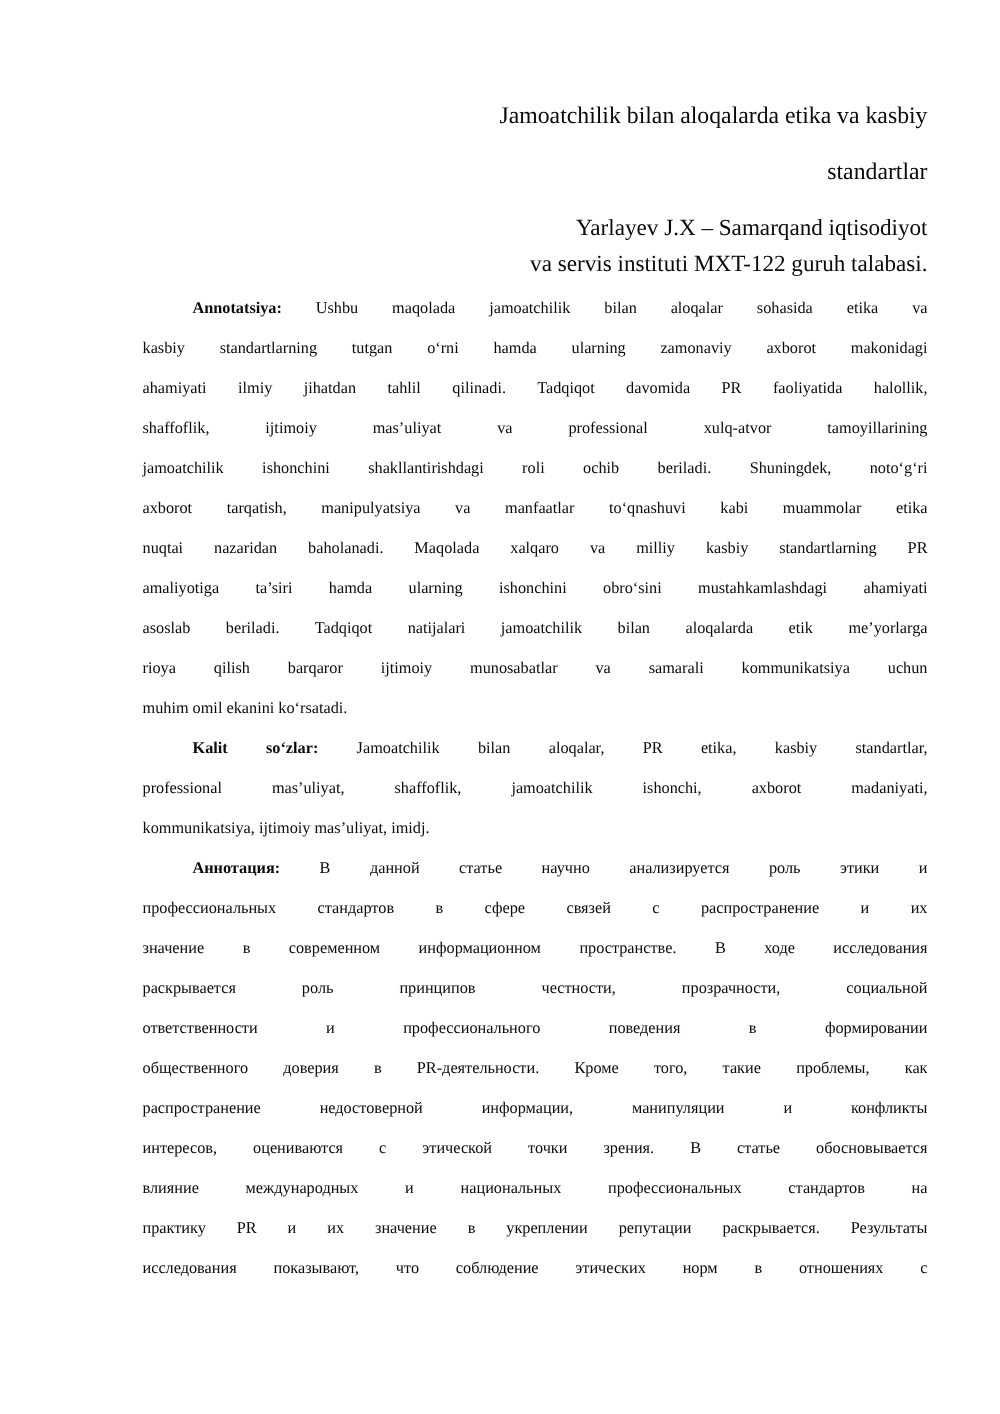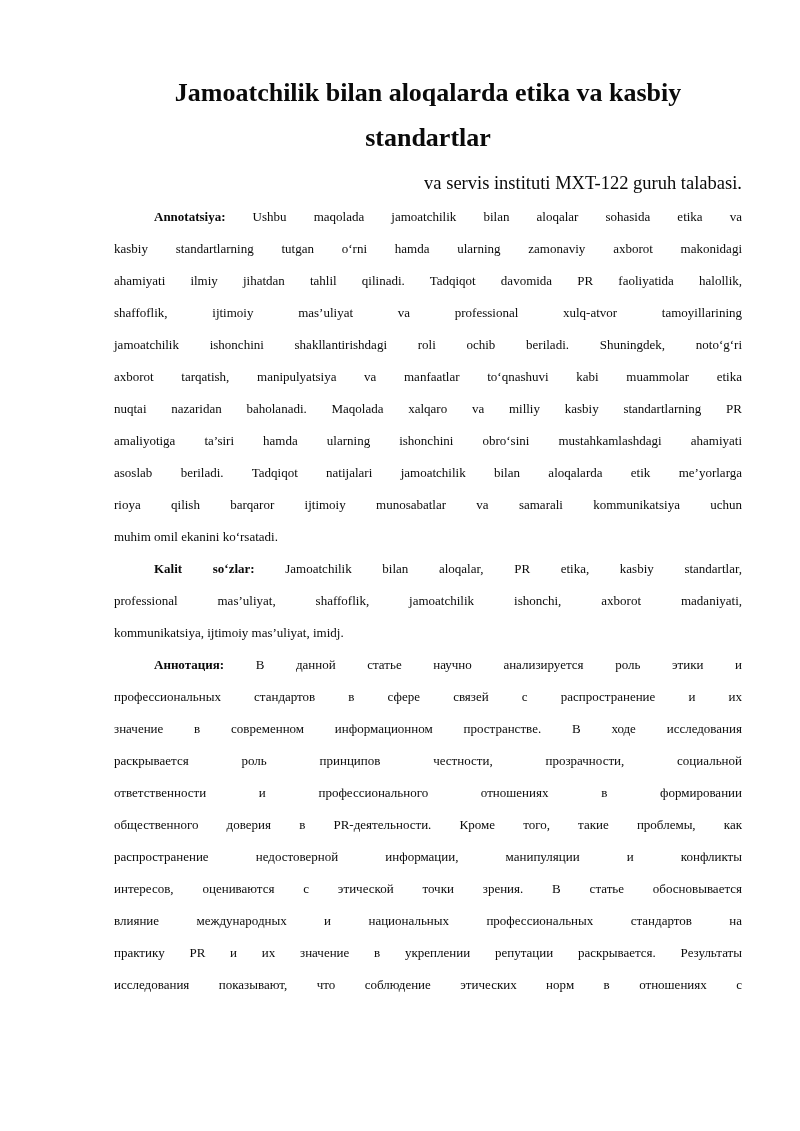--- a/index.html
+++ b/index.html
@@ -16,24 +16,24 @@
     font-family: "Liberation Serif", "DejaVu Serif", serif;
     overflow: hidden;
   }
   .content {
     position: absolute;
     left: 114px;
     top: 70px;
     width: 628px;
   }
   .doc-title .title-line {
-    font-size: 26px;
-    font-weight: bold;
+    font-size: 19px;
+    font-weight: normal;
     line-height: 45px;
-    text-align: center;
+    text-align: right;
     white-space: nowrap;
   }
   .byline {
     margin-top: 9px;
   }
   .byline .byline-line {
     font-size: 18.5px;
     line-height: 29px;
     text-align: right;
     white-space: nowrap;
@@ -62,20 +62,21 @@
 </head>
 <body>
 
 <div class="page">
   <div class="content">
     <div class="doc-title">
         <div class="title-line">Jamoatchilik bilan aloqalarda etika va kasbiy</div>
         <div class="title-line">standartlar</div>
       </div>
     <div class="byline">
+        <div class="byline-line">Yarlayev J.X – Samarqand iqtisodiyot</div>
         <div class="byline-line">va servis instituti MXT-122 guruh talabasi.</div>
       </div>
     <div class="article-body">
         <div>
           <div class="tline indent"><b>Annotatsiya:</b> Ushbu maqolada jamoatchilik bilan aloqalar sohasida etika va</div>
           <div class="tline">kasbiy standartlarning tutgan o‘rni hamda ularning zamonaviy axborot makonidagi</div>
           <div class="tline">ahamiyati ilmiy jihatdan tahlil qilinadi. Tadqiqot davomida PR faoliyatida halollik,</div>
           <div class="tline">shaffoflik, ijtimoiy mas’uliyat va professional xulq-atvor tamoyillarining</div>
           <div class="tline">jamoatchilik ishonchini shakllantirishdagi roli ochib beriladi. Shuningdek, noto‘g‘ri</div>
           <div class="tline">axborot tarqatish, manipulyatsiya va manfaatlar to‘qnashuvi kabi muammolar etika</div>
@@ -88,21 +89,21 @@
         <div>
           <div class="tline indent"><b>Kalit so‘zlar:</b> Jamoatchilik bilan aloqalar, PR etika, kasbiy standartlar,</div>
           <div class="tline">professional mas’uliyat, shaffoflik, jamoatchilik ishonchi, axborot madaniyati,</div>
           <div class="tline flush">kommunikatsiya, ijtimoiy mas’uliyat, imidj.</div>
         </div>
         <div>
           <div class="tline indent"><b>Аннотация:</b> В данной статье научно анализируется роль этики и</div>
           <div class="tline">профессиональных стандартов в сфере связей с распространение и их</div>
           <div class="tline">значение в современном информационном пространстве. В ходе исследования</div>
           <div class="tline">раскрывается роль принципов честности, прозрачности, социальной</div>
-          <div class="tline">ответственности и профессионального отношениях в формировании</div>
+          <div class="tline">ответственности и профессионального поведения в формировании</div>
           <div class="tline">общественного доверия в PR-деятельности. Кроме того, такие проблемы, как</div>
           <div class="tline">распространение недостоверной информации, манипуляции и конфликты</div>
           <div class="tline">интересов, оцениваются с этической точки зрения. В статье обосновывается</div>
           <div class="tline">влияние международных и национальных профессиональных стандартов на</div>
           <div class="tline">практику PR и их значение в укреплении репутации раскрывается. Результаты</div>
           <div class="tline">исследования показывают, что соблюдение этических норм в отношениях с</div>
         </div>
       </div>
   </div>
 </div>

